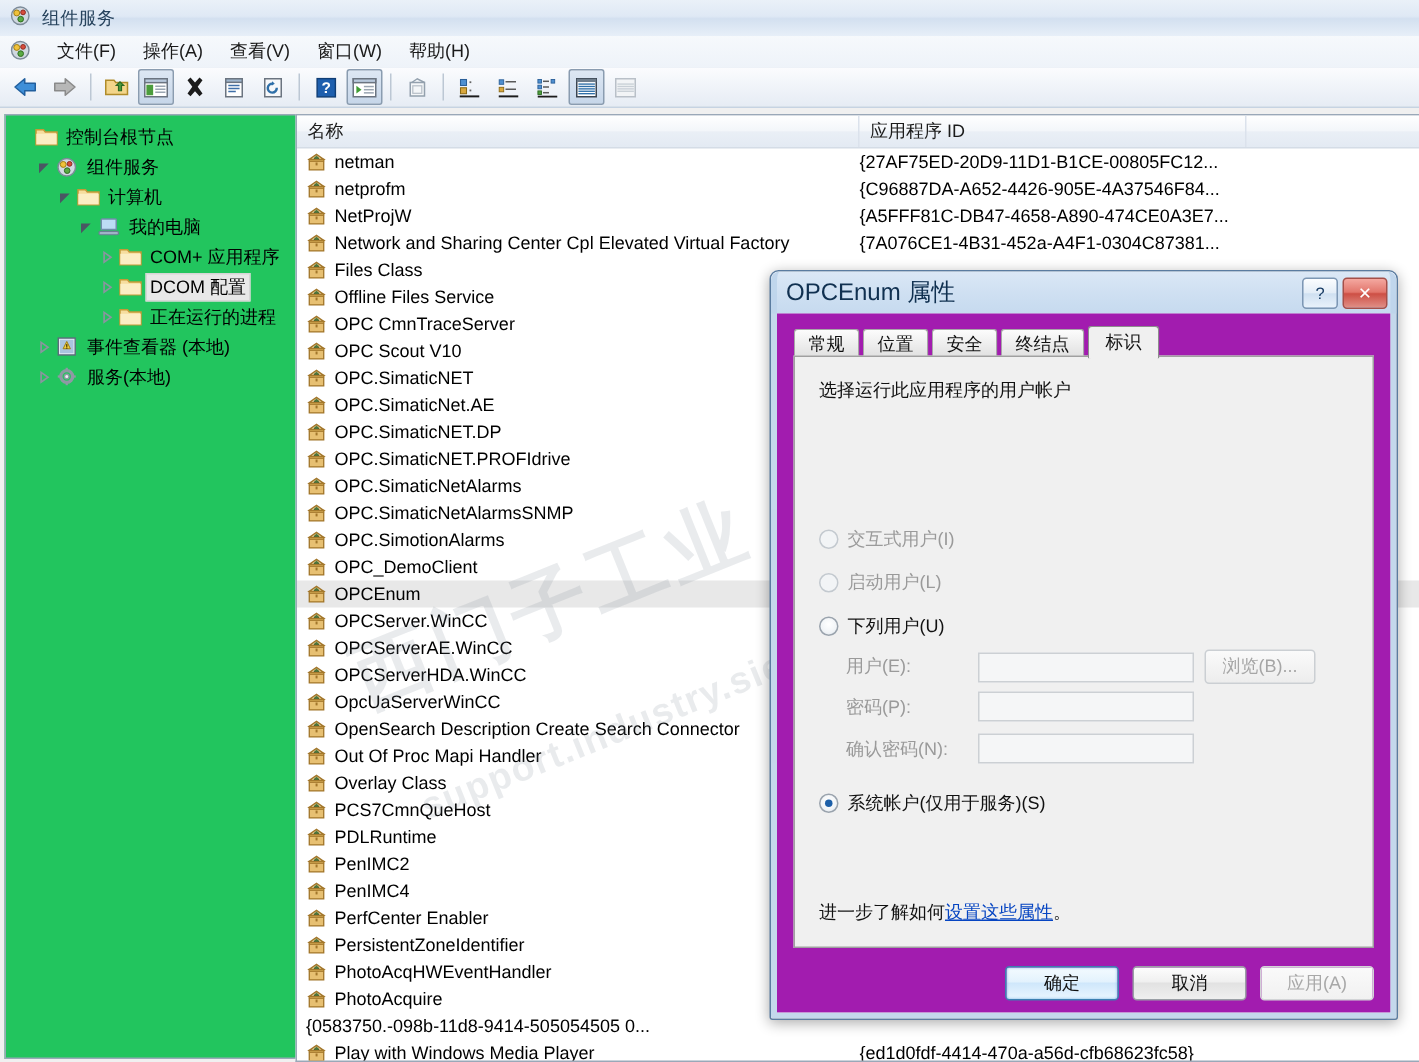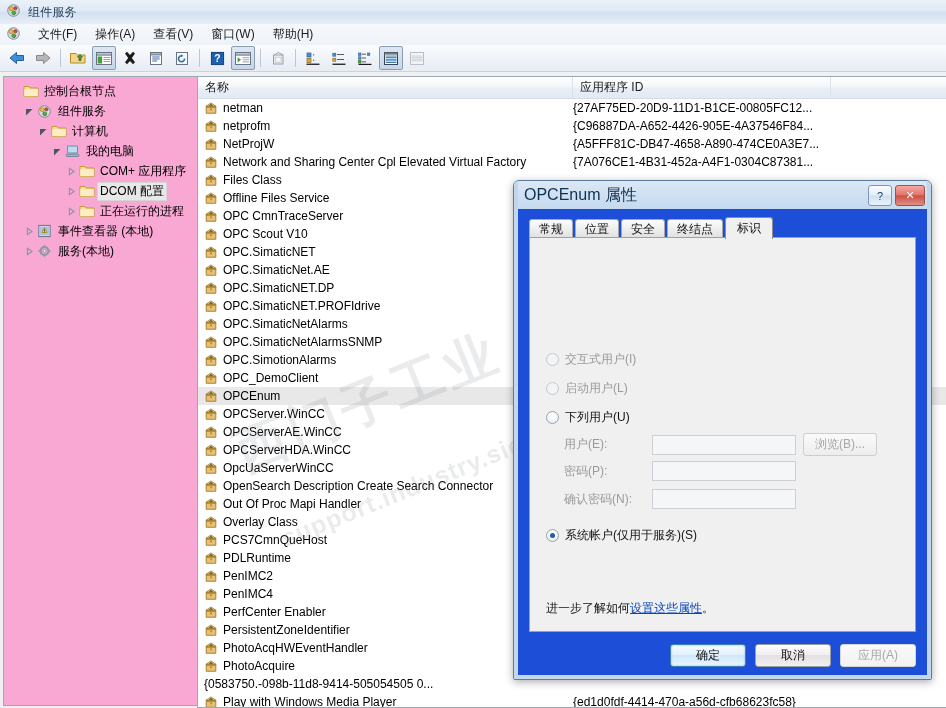--- a/index.html
+++ b/index.html
@@ -60,21 +60,21 @@
     border: 1px solid #8a9cb0;
     background: linear-gradient(to bottom,#dde7f3,#c6d6e9);
   }
   .tb-sep {
     width: 1px; height: 18px; background: #bcc7d4; margin: 0 4px; flex: 0 0 auto;
   }
 
   
   .tree-pane {
     position: absolute; left: 3px; top: 76px; width: 224px; height: 630px;
-    background: #f9a8d4; border: 1px solid #9aa8b8;
+    background: #22c55e; border: 1px solid #9aa8b8;
     box-sizing: border-box; overflow: hidden;
   }
   .tree-inner { padding: 4px 2px 2px 4px; }
   .tnode {
     display: flex; align-items: center; height: 20px; white-space: nowrap;
     font-size: 12px; color: #000; cursor: default;
   }
   .tnode .twist {
     width: 15px; height: 20px; flex: 0 0 auto;
     display:flex; align-items:center; justify-content:center;
@@ -176,21 +176,21 @@
     font-size: 11px; color: #1a3e66; cursor: default;
   }
   .dlg-btn-close {
     width: 28px; height: 19px; border: 1px solid #a4504a; border-radius: 3px;
     background: linear-gradient(to bottom,#f4a8a0 0%,#e2766c 46%,#cd4f45 52%,#e08f86 100%);
     display: flex; align-items: center; justify-content: center;
     font-size: 11px; color: #ffffff; font-weight: bold; cursor: default;
   }
   .dlg-body {
     position: absolute; left: 4px; right: 4px; top: 28px; bottom: 4px;
-    background: #1d4ed8;
+    background: #a21caf;
   }
 
   
   .tabstrip {
     position: absolute; left: 11px; top: 7px; right: 11px; height: 22px;
     display: flex; align-items: flex-end;
   }
   .tab {
     height: 19px; padding: 0 9px; margin-right: 2px;
     display: flex; align-items: center; justify-content: center;
@@ -1106,20 +1106,21 @@
 
       <div class="tabstrip" id="tabstrip">
           <div class="tab">常规</div>
           <div class="tab">位置</div>
           <div class="tab">安全</div>
           <div class="tab">终结点</div>
           <div class="tab active">标识</div>
         </div>
 
       <div class="tab-panel">
+        <div class="panel-hint">选择运行此应用程序的用户帐户</div>
 
         <div class="radio-row" style="left:16px; top:113px;">
           <span class="radio disabled"></span>
           <span class="rl-disabled">交互式用户(I)</span>
         </div>
 
         <div class="radio-row" style="left:16px; top:142px;">
           <span class="radio disabled"></span>
           <span class="rl-disabled">启动用户(L)</span>
         </div>

